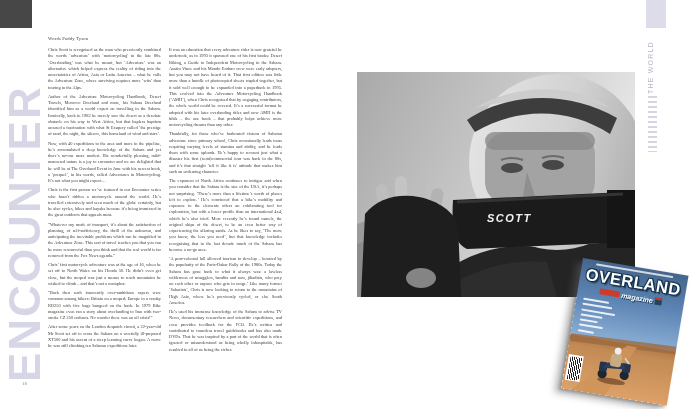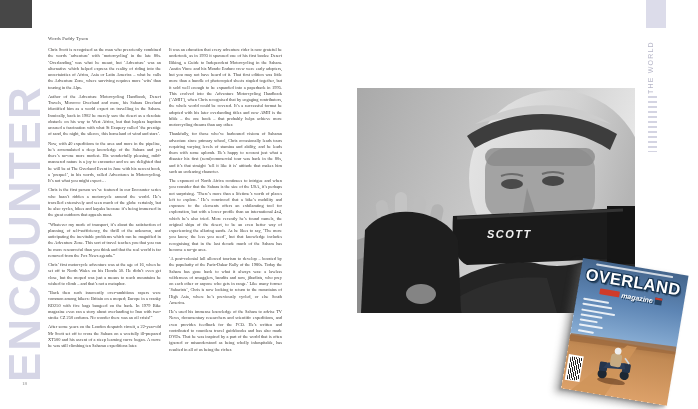--- a/index.html
+++ b/index.html
@@ -18,21 +18,21 @@
   .text-block{position:absolute;left:48px;top:36px;width:234px;}
   .byline{font-size:4.6px;color:#3f3f3f;letter-spacing:.2px;margin:0 0 6px 0;}
   .columns{display:flex;gap:8px;height:334px;overflow:hidden;}
   .col{width:113px;}
   .col p{margin:0 0 3px 0;font-size:4.4px;line-height:6.25px;color:#3d3a36;
          text-align:justify;text-justify:inter-word;}
   .page-number{position:absolute;left:22px;top:381px;font-size:5px;color:#8a8a8a;
          font-family:"Liberation Serif",serif;}
 
   
-  .photo-wrap{position:absolute;left:8px;top:88px;width:278px;height:225px;overflow:hidden;}
+  .photo-wrap{position:absolute;left:8px;top:72px;width:278px;height:225px;overflow:hidden;}
   .photo-wrap svg{display:block;}
 
   
   .edge-box{position:absolute;left:297px;top:0;width:20px;height:28px;background:#dcdcea;}
   .edge-label{position:absolute;left:296px;top:30px;width:14px;height:64px;
       font-family:"Liberation Sans",sans-serif;font-size:7px;letter-spacing:1.2px;
       color:#b6b6c8;line-height:12px;}
   .edge-dashes{position:absolute;left:299px;top:96px;width:9px;height:56px;
       background:repeating-linear-gradient(180deg,#d4d4e2 0 2px,transparent 2px 5px);}
 

